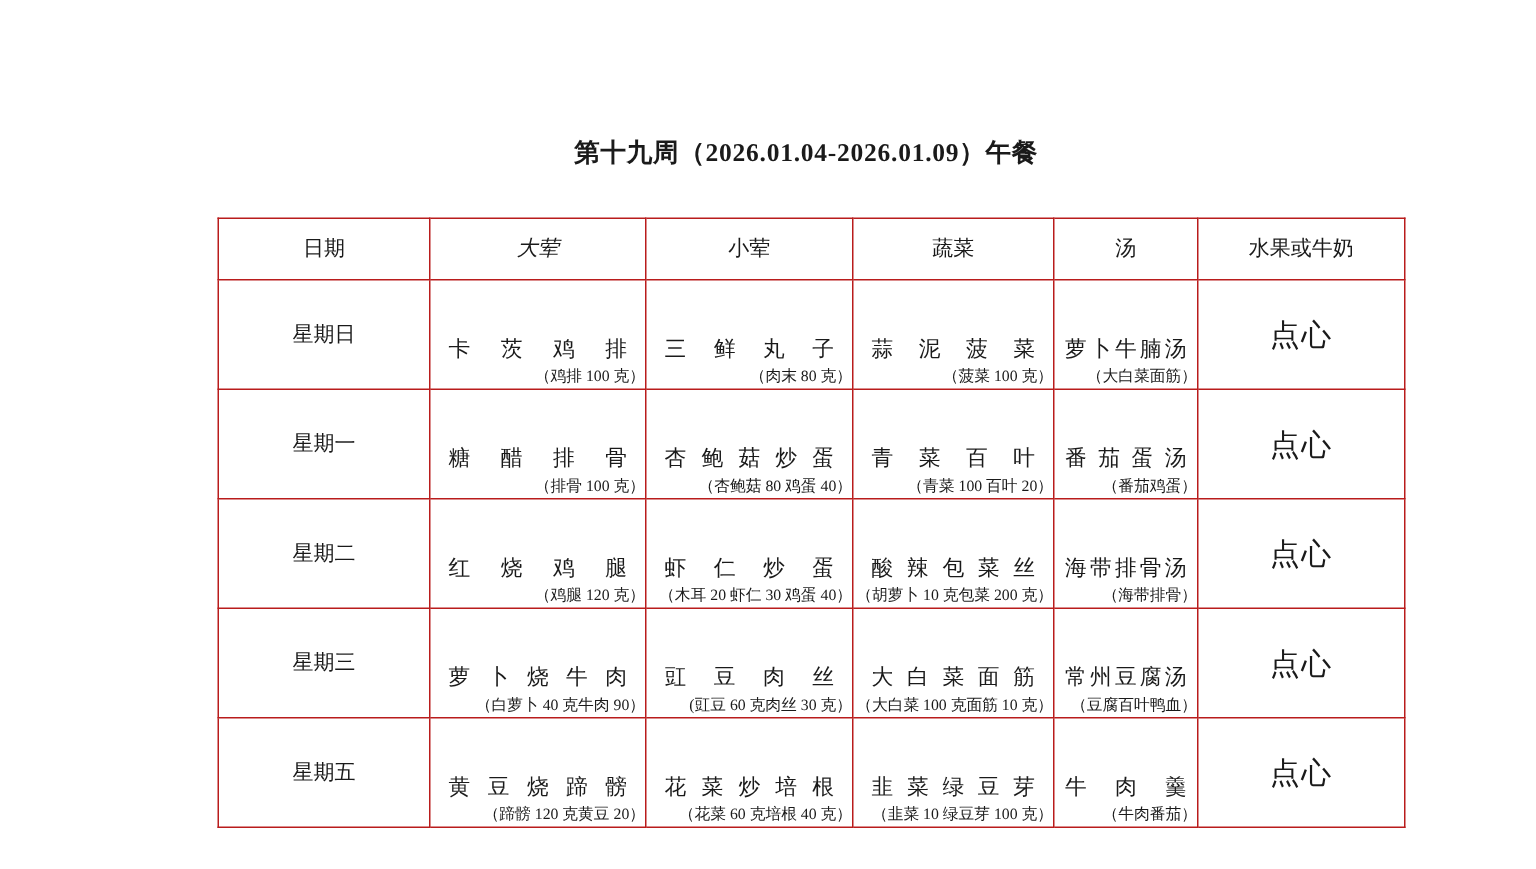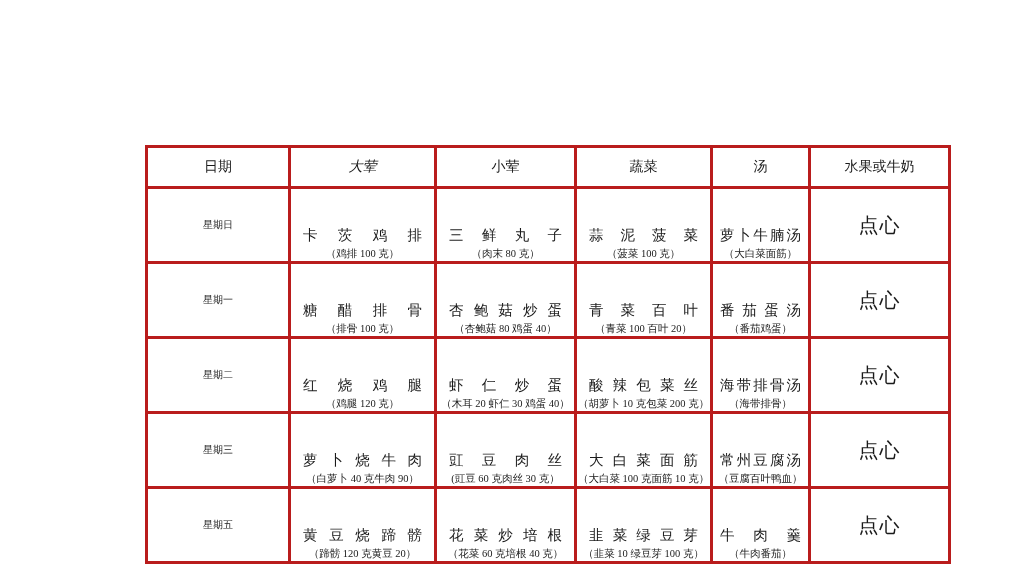--- a/index.html
+++ b/index.html
@@ -20,63 +20,64 @@
     letter-spacing:0.5px;
   }
   table.menu-table{
     position:absolute;
     left:145px;top:145px;
     width:785px;
     border-collapse:collapse;
     table-layout:fixed;
   }
   .menu-table th,.menu-table td{
-    border:3px solid #b91c1c;
+    border:1px solid #b91c1c;
     padding:0;
     vertical-align:middle;
     text-align:center;
     overflow:hidden;
   }
   tr.hdr{height:41px;}
   tr.row{height:49px;}
   tr.row-last{height:53px;}
   .col-date{width:140px;}
   .col-main{width:143px;font-style:italic;}
   .col-small{width:137px;margin-left:16px;}
   .col-veg{width:133px;}
   .col-soup{width:95px;}
   .col-fruit{width:137px;}
   .hdr th{font-size:14px;font-weight:normal;}
-  .day-cell{font-size:10px;}
+  .day-cell{font-size:14px;}
   .dish-name{
     display:block;
     text-align:justify;
     text-align-last:justify;
     text-justify:inter-character;
     padding:0 12px;
     font-size:14.5px;
     line-height:21px;
     white-space:nowrap;
     margin-top:36px;
   }
   .soup .dish-name{padding:0 7px;}
   .dish-detail{
     display:block;
-    text-align:center;
+    text-align:right;
     font-size:10.5px;
     line-height:15px;
     white-space:nowrap;
   }
   .dessert-cell{font-size:20px;letter-spacing:1px;}
 </style>
 </head>
 <body>
 
 <div class="page">
 
+  <div class="page-title">第十九周（2026.01.04-2026.01.09）午餐</div>
 
   <table class="menu-table">
     <tbody>
         <tr class="hdr">
       <th class="col-date">日期</th>
       <th class="col-main">大荤</th>
       <th class="col-small">小荤</th>
       <th class="col-veg">蔬菜</th>
       <th class="col-soup">汤</th>
       <th class="col-fruit">水果或牛奶</th>

